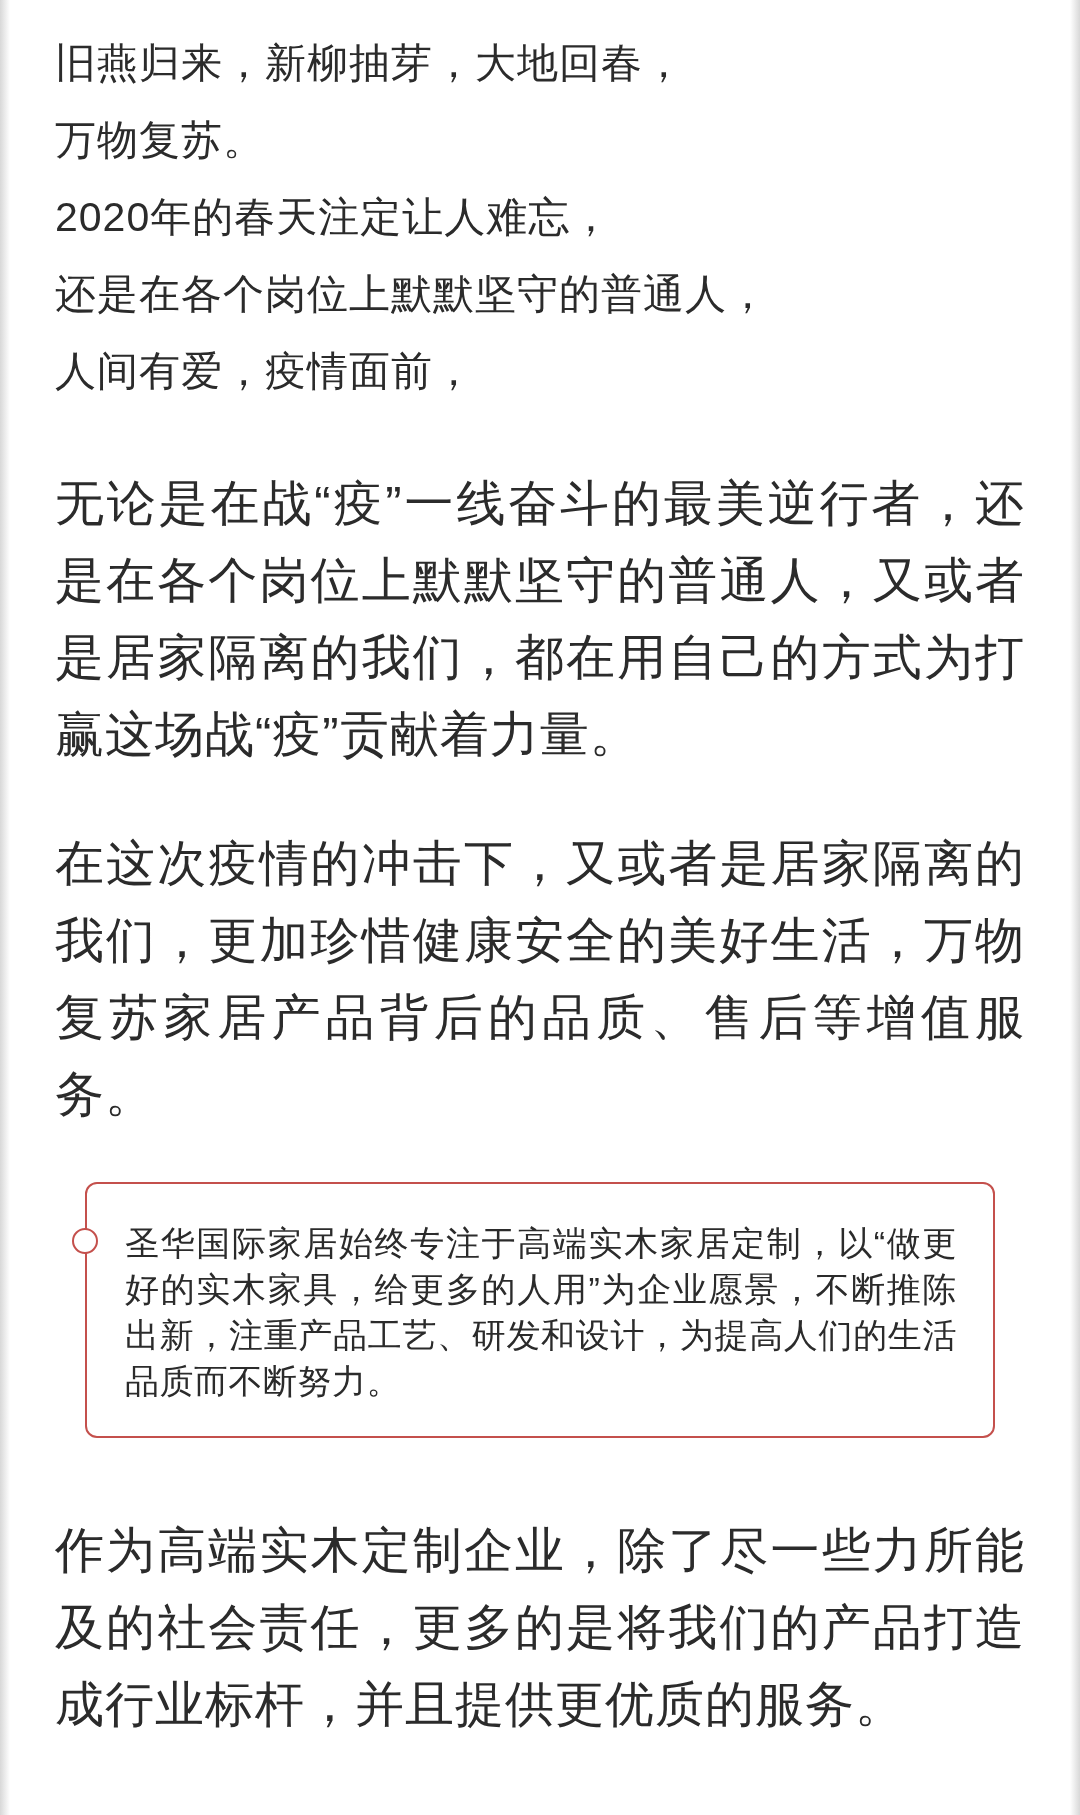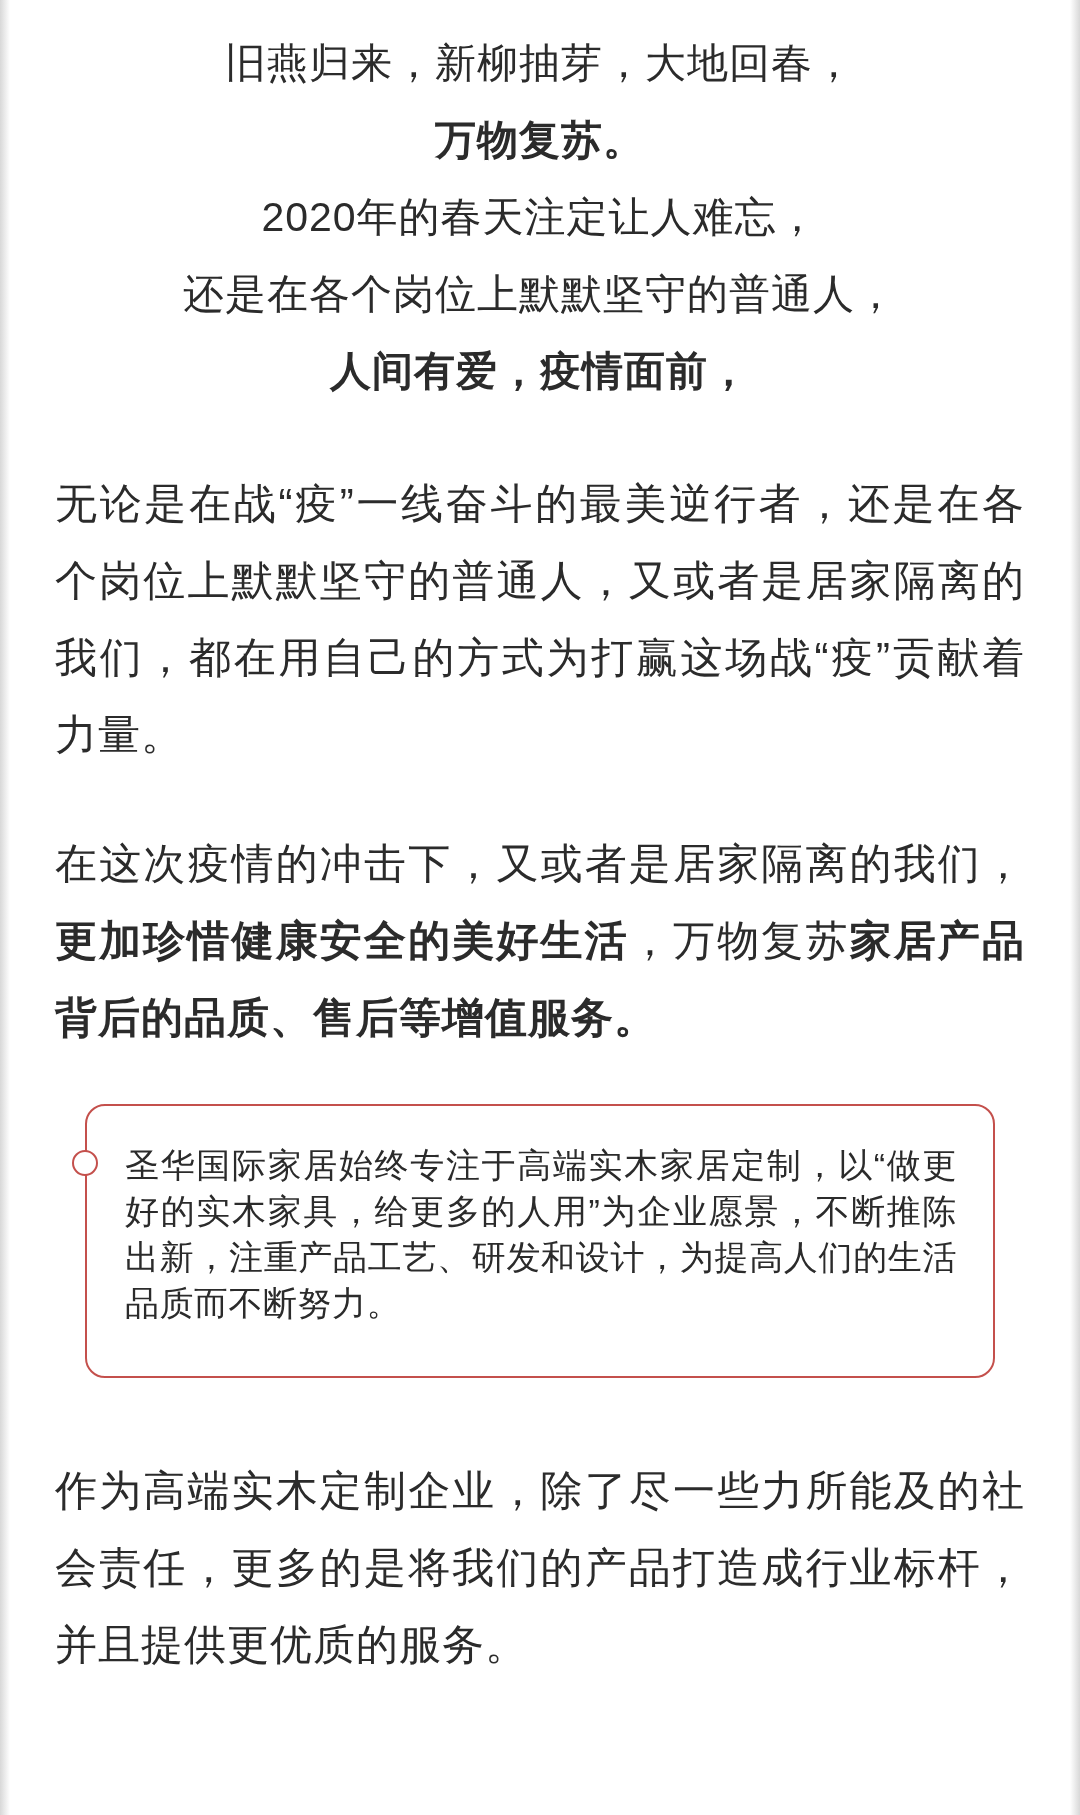--- a/index.html
+++ b/index.html
@@ -14,40 +14,40 @@
     overflow:hidden;
   }
   .edge {
     position:absolute; top:0; bottom:0; width:10px; pointer-events:none;
   }
   .edge.left  { left:0;  background:linear-gradient(to right, #d8d8d8, rgba(255,255,255,0)); }
   .edge.right { right:0; background:linear-gradient(to left,  #d8d8d8, rgba(255,255,255,0)); }
 
   .content { padding:25px 55px 0 55px; }
 
-  .headline { text-align:center; font-size:41px; }
+  .headline { font-size:41px; }
   .hl-line { line-height:77px; letter-spacing:1px; white-space:nowrap; }
 
   .para {
-    font-size:42px; line-height:77px;
+    font-size:49px; line-height:77px;
     text-align:justify; text-justify:inter-character;
     letter-spacing:1px;
   }
-  .b { font-weight:700; }
+  .b { font-weight:400; }
 
   .p1 { margin-top:55px; }
   .p2 { margin-top:52px; }
   .p3 { margin-top:78px;font-family:Liberation Mono, monospace; }
 
   .callout {
     position:relative;
     margin:48px 30px 0 30px;
     border:2px solid var(--accent);
-    border-radius:20px;
-    padding:36px 36px 50px 38px;
+    border-radius:12px;
+    padding:36px 36px 32px 38px;
     background:var(--paper);
   }
   .callout-dot {
     position:absolute; left:-15px; top:44px;
     width:26px; height:26px;
     background:#ffffff;
     border:2px solid var(--accent);
     border-radius:50%;
   }
   .callout-text {

